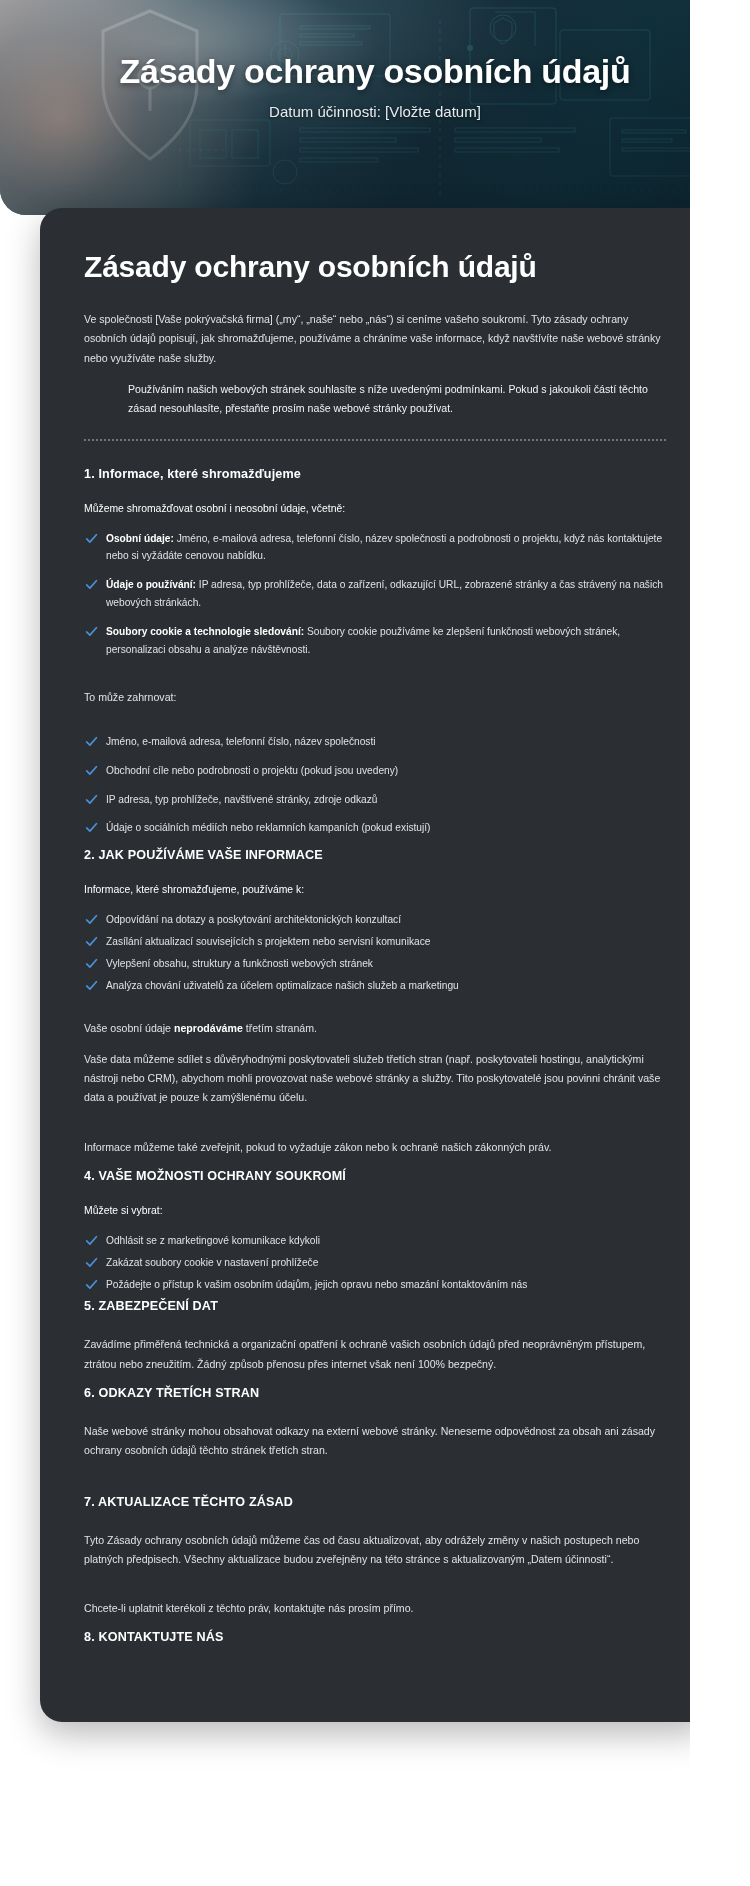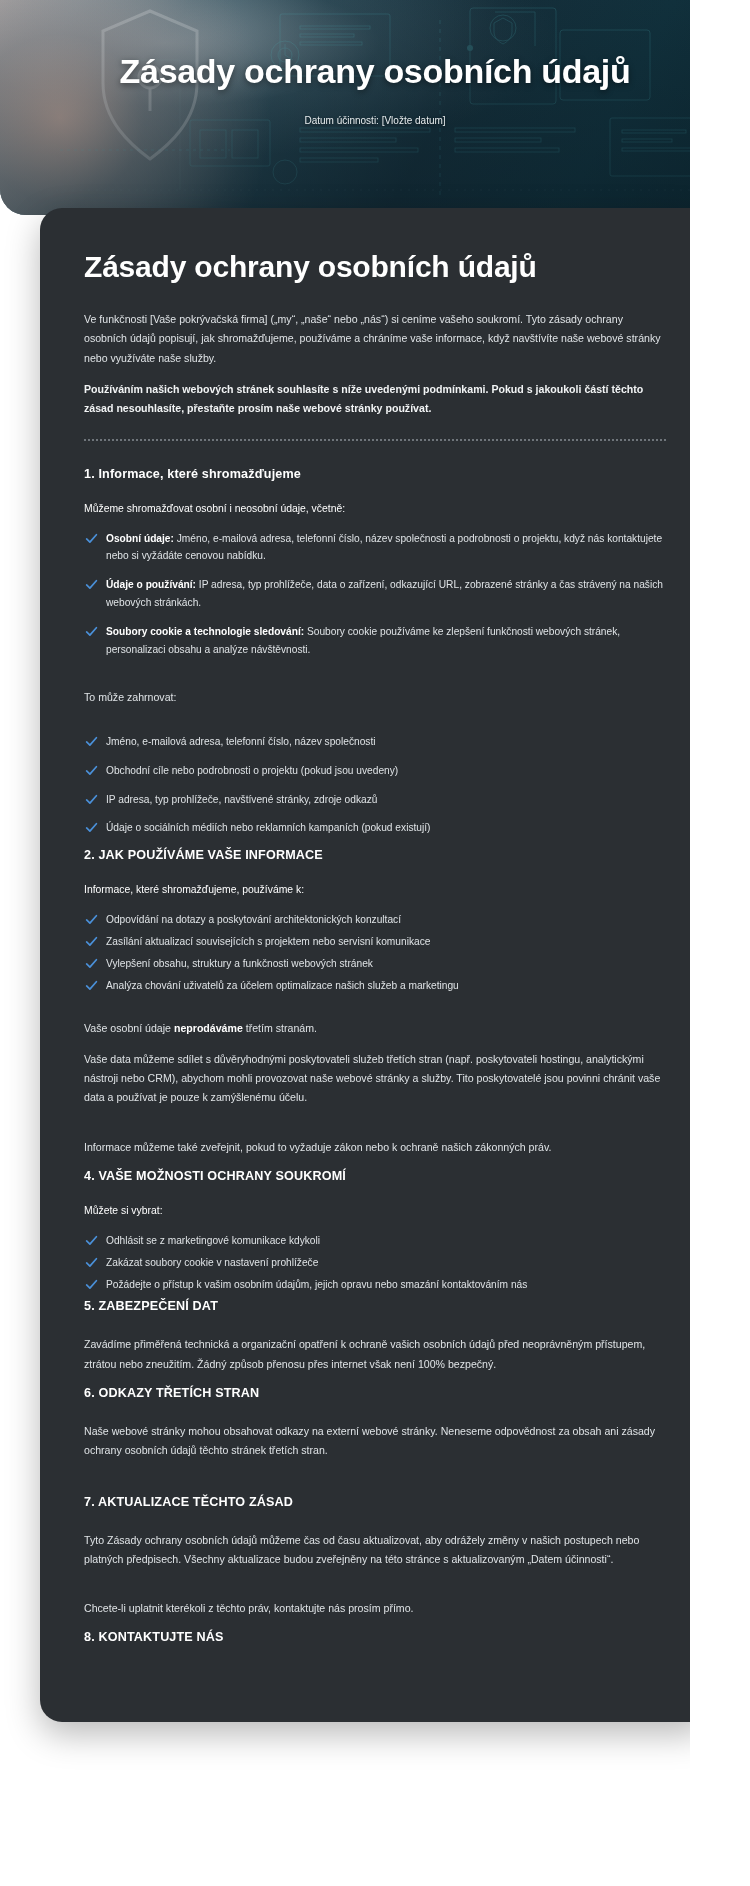--- a/index.html
+++ b/index.html
@@ -58,24 +58,24 @@
     text-align: center;
     color: #ffffff;
     font-size: 34px;
     font-weight: 700;
     letter-spacing: -0.3px;
     text-shadow: 0 2px 6px rgba(0,0,0,.45);
   }
   .hero-sub {
     position: absolute;
     left: 0; right: 0;
-    top: 115px;
+    top: 103px;
     text-align: center;
     color: #e7ecee;
-    font-size: 10px;
+    font-size: 15px;
     font-weight: 400;
     text-shadow: 0 1px 3px rgba(0,0,0,.5);
   }
 
   
   .card {
     position: absolute;
     left: 40px;
     top: 208px;
     width: 670px;
@@ -96,21 +96,21 @@
     max-width: 470px;
   }
 
   p.body {
     font-size: 10.6px;
     line-height: 1.82;
     color: #dfe3e6;
     margin: 0 0 12px 0;
     font-weight: 400;
   }
-  p.body.bold { font-weight: 700; color: #f2f4f5; }
+  p.body.bold { font-weight: 400; color: #f2f4f5; margin-left: 44px; }
   p.body.tight { margin-bottom: 8px; }
   p.body b { font-weight: 700; color: #ffffff; }
 
   .divider {
     height: 0;
     border-top: 2px dotted #7b8288;
     margin: 20px 0 26px 0;
     opacity: .85;
   }
 
@@ -207,21 +207,21 @@
 
     <div class="hero-shade"></div>
     <div class="hero-title">Zásady ochrany osobních údajů</div>
     <div class="hero-sub">Datum účinnosti: [Vložte datum]</div>
   </div>
 
   <div class="card">
 
     <h1 class="card-title">Zásady ochrany osobních údajů</h1>
 
-    <p class="body">Ve funkčnosti [Vaše pokrývačská firma] („my“, „naše“ nebo „nás“) si ceníme vašeho soukromí. Tyto zásady ochrany osobních údajů popisují, jak shromažďujeme, používáme a chráníme vaše informace, když navštívíte naše webové stránky nebo využíváte naše služby.</p>
+    <p class="body">Ve společnosti [Vaše pokrývačská firma] („my“, „naše“ nebo „nás“) si ceníme vašeho soukromí. Tyto zásady ochrany osobních údajů popisují, jak shromažďujeme, používáme a chráníme vaše informace, když navštívíte naše webové stránky nebo využíváte naše služby.</p>
     <p class="body bold">Používáním našich webových stránek souhlasíte s níže uvedenými podmínkami. Pokud s jakoukoli částí těchto zásad nesouhlasíte, přestaňte prosím naše webové stránky používat.</p>
 
     <div class="divider"></div>
 
     <h2 class="sec">1. Informace, které shromažďujeme</h2>
     <h3 class="subsec">Můžeme shromažďovat osobní i neosobní údaje, včetně:</h3>
     <ul class="checks loose">
       <li>
         <svg class="tick" viewBox="0 0 16 16">
             <path d="M2 8.6 L6 12.4 L14 3.4" fill="none" stroke="currentColor" stroke-width="2.1" stroke-linecap="round" stroke-linejoin="round"></path>

